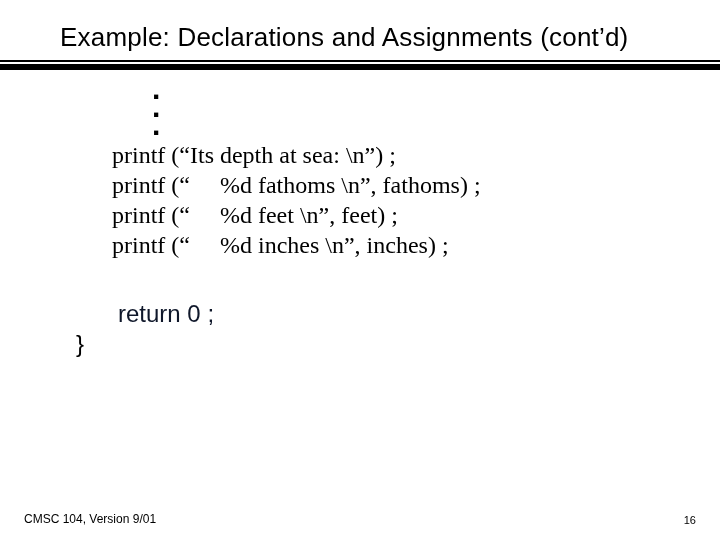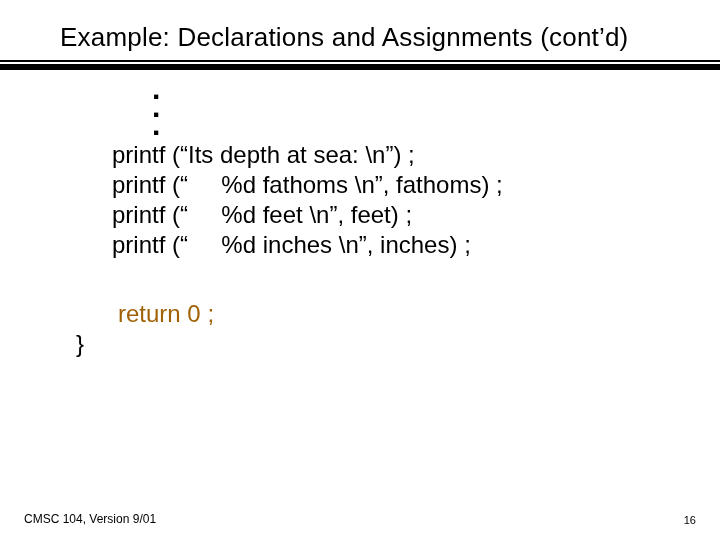--- a/index.html
+++ b/index.html
@@ -4,22 +4,22 @@
 <style>
   * { margin: 0; padding: 0; box-sizing: border-box; }
   html, body { width: 720px; height: 540px; background: #fff; font-family: Arial, Helvetica, sans-serif; overflow: hidden; }
   .slide { width: 720px; height: 540px; position: relative; }
   .title { position: absolute; top: 22px; left: 60px; font-size: 26px; color: #000; letter-spacing: 0.2px; }
   .title-underline { position: absolute; top: 60px; left: 0; width: 720px; height: 10px; }
   .title-underline .thin { position: absolute; top: 0; left: 0; width: 720px; height: 2px; background: #000; }
   .title-underline .thick { position: absolute; top: 4px; left: 0; width: 720px; height: 6px; background: #000; }
   .dots { position: absolute; top: 82px; left: 152px; line-height: 14px; font-size: 30px; font-weight: bold; color: #000; letter-spacing: 0; }
   .dots div { height: 18px; }
-  .code { position: absolute; top: 140px; left: 112px; font-size: 24px; color: #000; line-height: 30px; white-space: pre; }
-  .ret { position: absolute; top: 300px; left: 118px; font-size: 24px; color: #a16207; }
+  .code { position: absolute; top: 140px; left: 112px; font-size: 24px; color: #000; line-height: 30px; white-space: pre; font-family: Liberation Serif, serif; }
+  .ret { position: absolute; top: 300px; left: 118px; font-size: 24px; color: #0f172a; }
   .brace { position: absolute; top: 330px; left: 76px; font-size: 24px; color: #000; }
   .footer-left { position: absolute; bottom: 14px; left: 24px; font-size: 12px; color: #000; }
   .footer-right { position: absolute; bottom: 14px; right: 24px; font-size: 11px; color: #000; margin-left: 32px; }
 </style>
 </head>
 <body>
 
 <div class="slide">
 
   <div class="title">Example: Declarations and Assignments (cont’d)</div>

